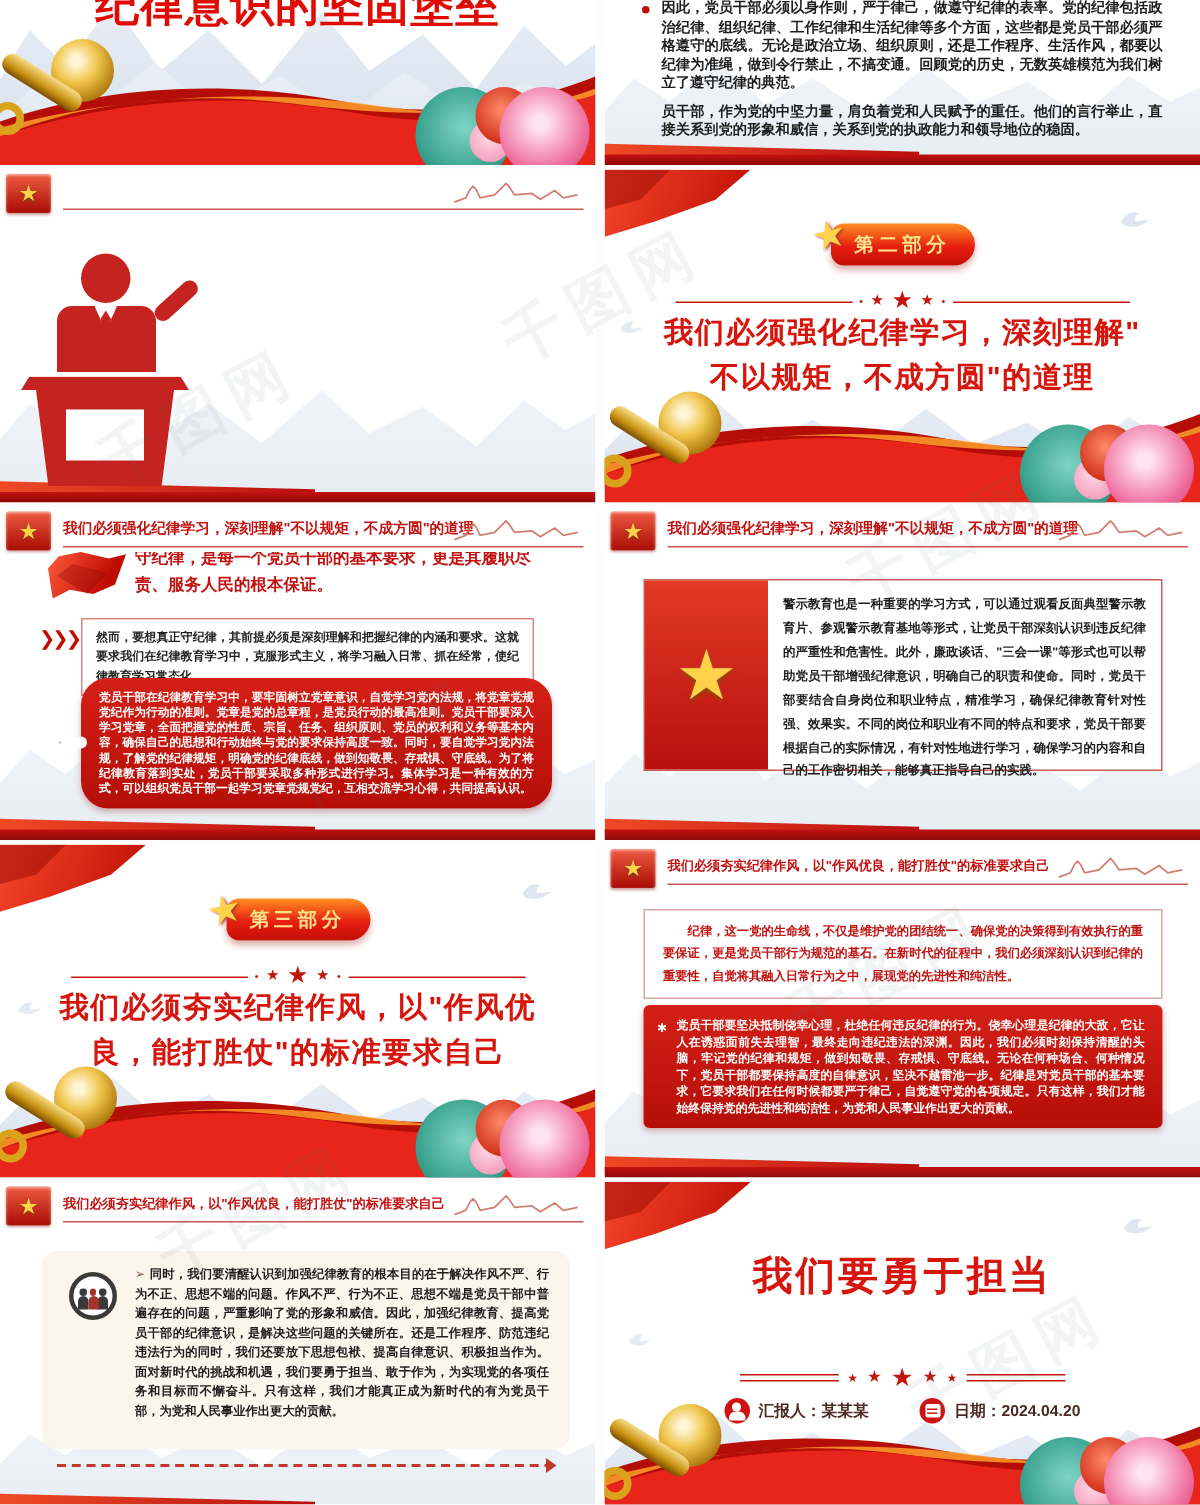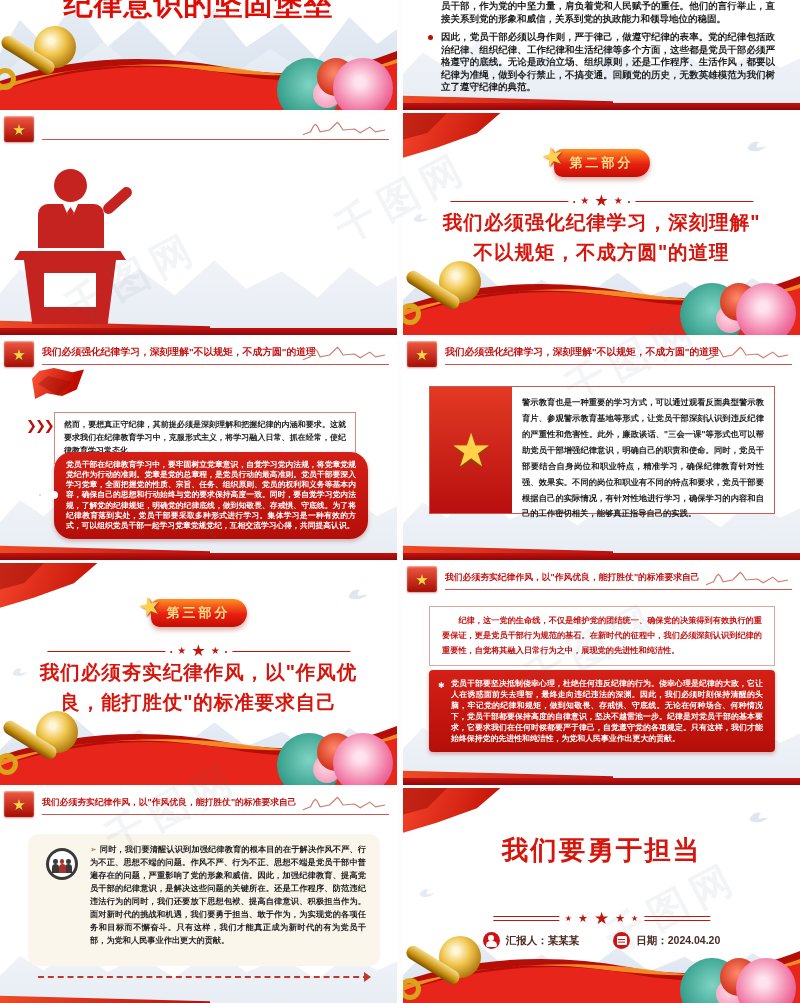--- a/index.html
+++ b/index.html
@@ -171,24 +171,24 @@
       <i class="fl teal"></i>
         <i class="fl pink2"></i>
         <i class="fl red"></i>
         <i class="fl pink"></i>
     </div>
   </div>
 
   <div class="slide" style="left:403px;top:-112px">
     <div class="mtn mtn-a dim" style="height:96px"></div>
     <div class="ibody">
-      <div class="ipara">员干部，作为党的中坚力量，肩负着党和人民赋予的重任。他们的言行举止，直接关系到党的形象和威信，关系到党的执政能力和领导地位的稳固。</div>
       <div class="ipara">
         <span class="dot"></span><span>因此，党员干部必须以身作则，严于律己，做遵守纪律的表率。党的纪律包括政治纪律、组织纪律、工作纪律和生活纪律等多个方面，这些都是党员干部必须严格遵守的底线。无论是政治立场、组织原则，还是工作程序、生活作风，都要以纪律为准绳，做到令行禁止，不搞变通。回顾党的历史，无数英雄模范为我们树立了遵守纪律的典范。</span>
       </div>
+      <div class="ipara">员干部，作为党的中坚力量，肩负着党和人民赋予的重任。他们的言行举止，直接关系到党的形象和威信，关系到党的执政能力和领导地位的稳固。</div>
     </div>
     <div class="bandsw"></div>
     <div class="band"></div>
   </div>
 
   <div class="slide" style="left:0;top:113px">
     <div class="hdr">
       <div class="badge">
           <span>★</span>
         </div>
@@ -267,20 +267,21 @@
       <div class="hline"></div>
       <svg class="wall" viewBox="0 0 90 20">
         <path d="M2,16 L10,13 L13,7 L15,5 L17,7 L20,13 L30,11 L36,5 L38,3 L40,5 L44,11 L56,10 L62,14 L72,8 L78,13 L88,11" fill="none" stroke="currentColor" stroke-width="1.2"></path>
       </svg>
     </div>
     <div class="mtn mtn-a dim" style="height:100px"></div>
     <div class="flag">
         <i class="f1"></i>
         <i class="f2"></i>
       </div>
+    <div class="lead5">守纪律，是每一个党员干部的基本要求，更是其履职尽责、服务人民的根本保证。</div>
     <div class="chev">❯❯❯</div>
     <div class="notebox">然而，要想真正守纪律，其前提必须是深刻理解和把握纪律的内涵和要求。这就要求我们在纪律教育学习中，克服形式主义，将学习融入日常、抓在经常，使纪律教育学习常态化。</div>
     <div class="redbox rb5">
       <span class="wdot"></span>
       <span>党员干部在纪律教育学习中，要牢固树立党章意识，自觉学习党内法规，将党章党规党纪作为行动的准则。党章是党的总章程，是党员行动的最高准则。党员干部要深入学习党章，全面把握党的性质、宗旨、任务、组织原则、党员的权利和义务等基本内容，确保自己的思想和行动始终与党的要求保持高度一致。同时，要自觉学习党内法规，了解党的纪律规矩，明确党的纪律底线，做到知敬畏、存戒惧、守底线。为了将纪律教育落到实处，党员干部要采取多种形式进行学习。集体学习是一种有效的方式，可以组织党员干部一起学习党章党规党纪，互相交流学习心得，共同提高认识。</span>
     </div>
     <div class="bandsw"></div>
     <div class="band"></div>
   </div>
 

